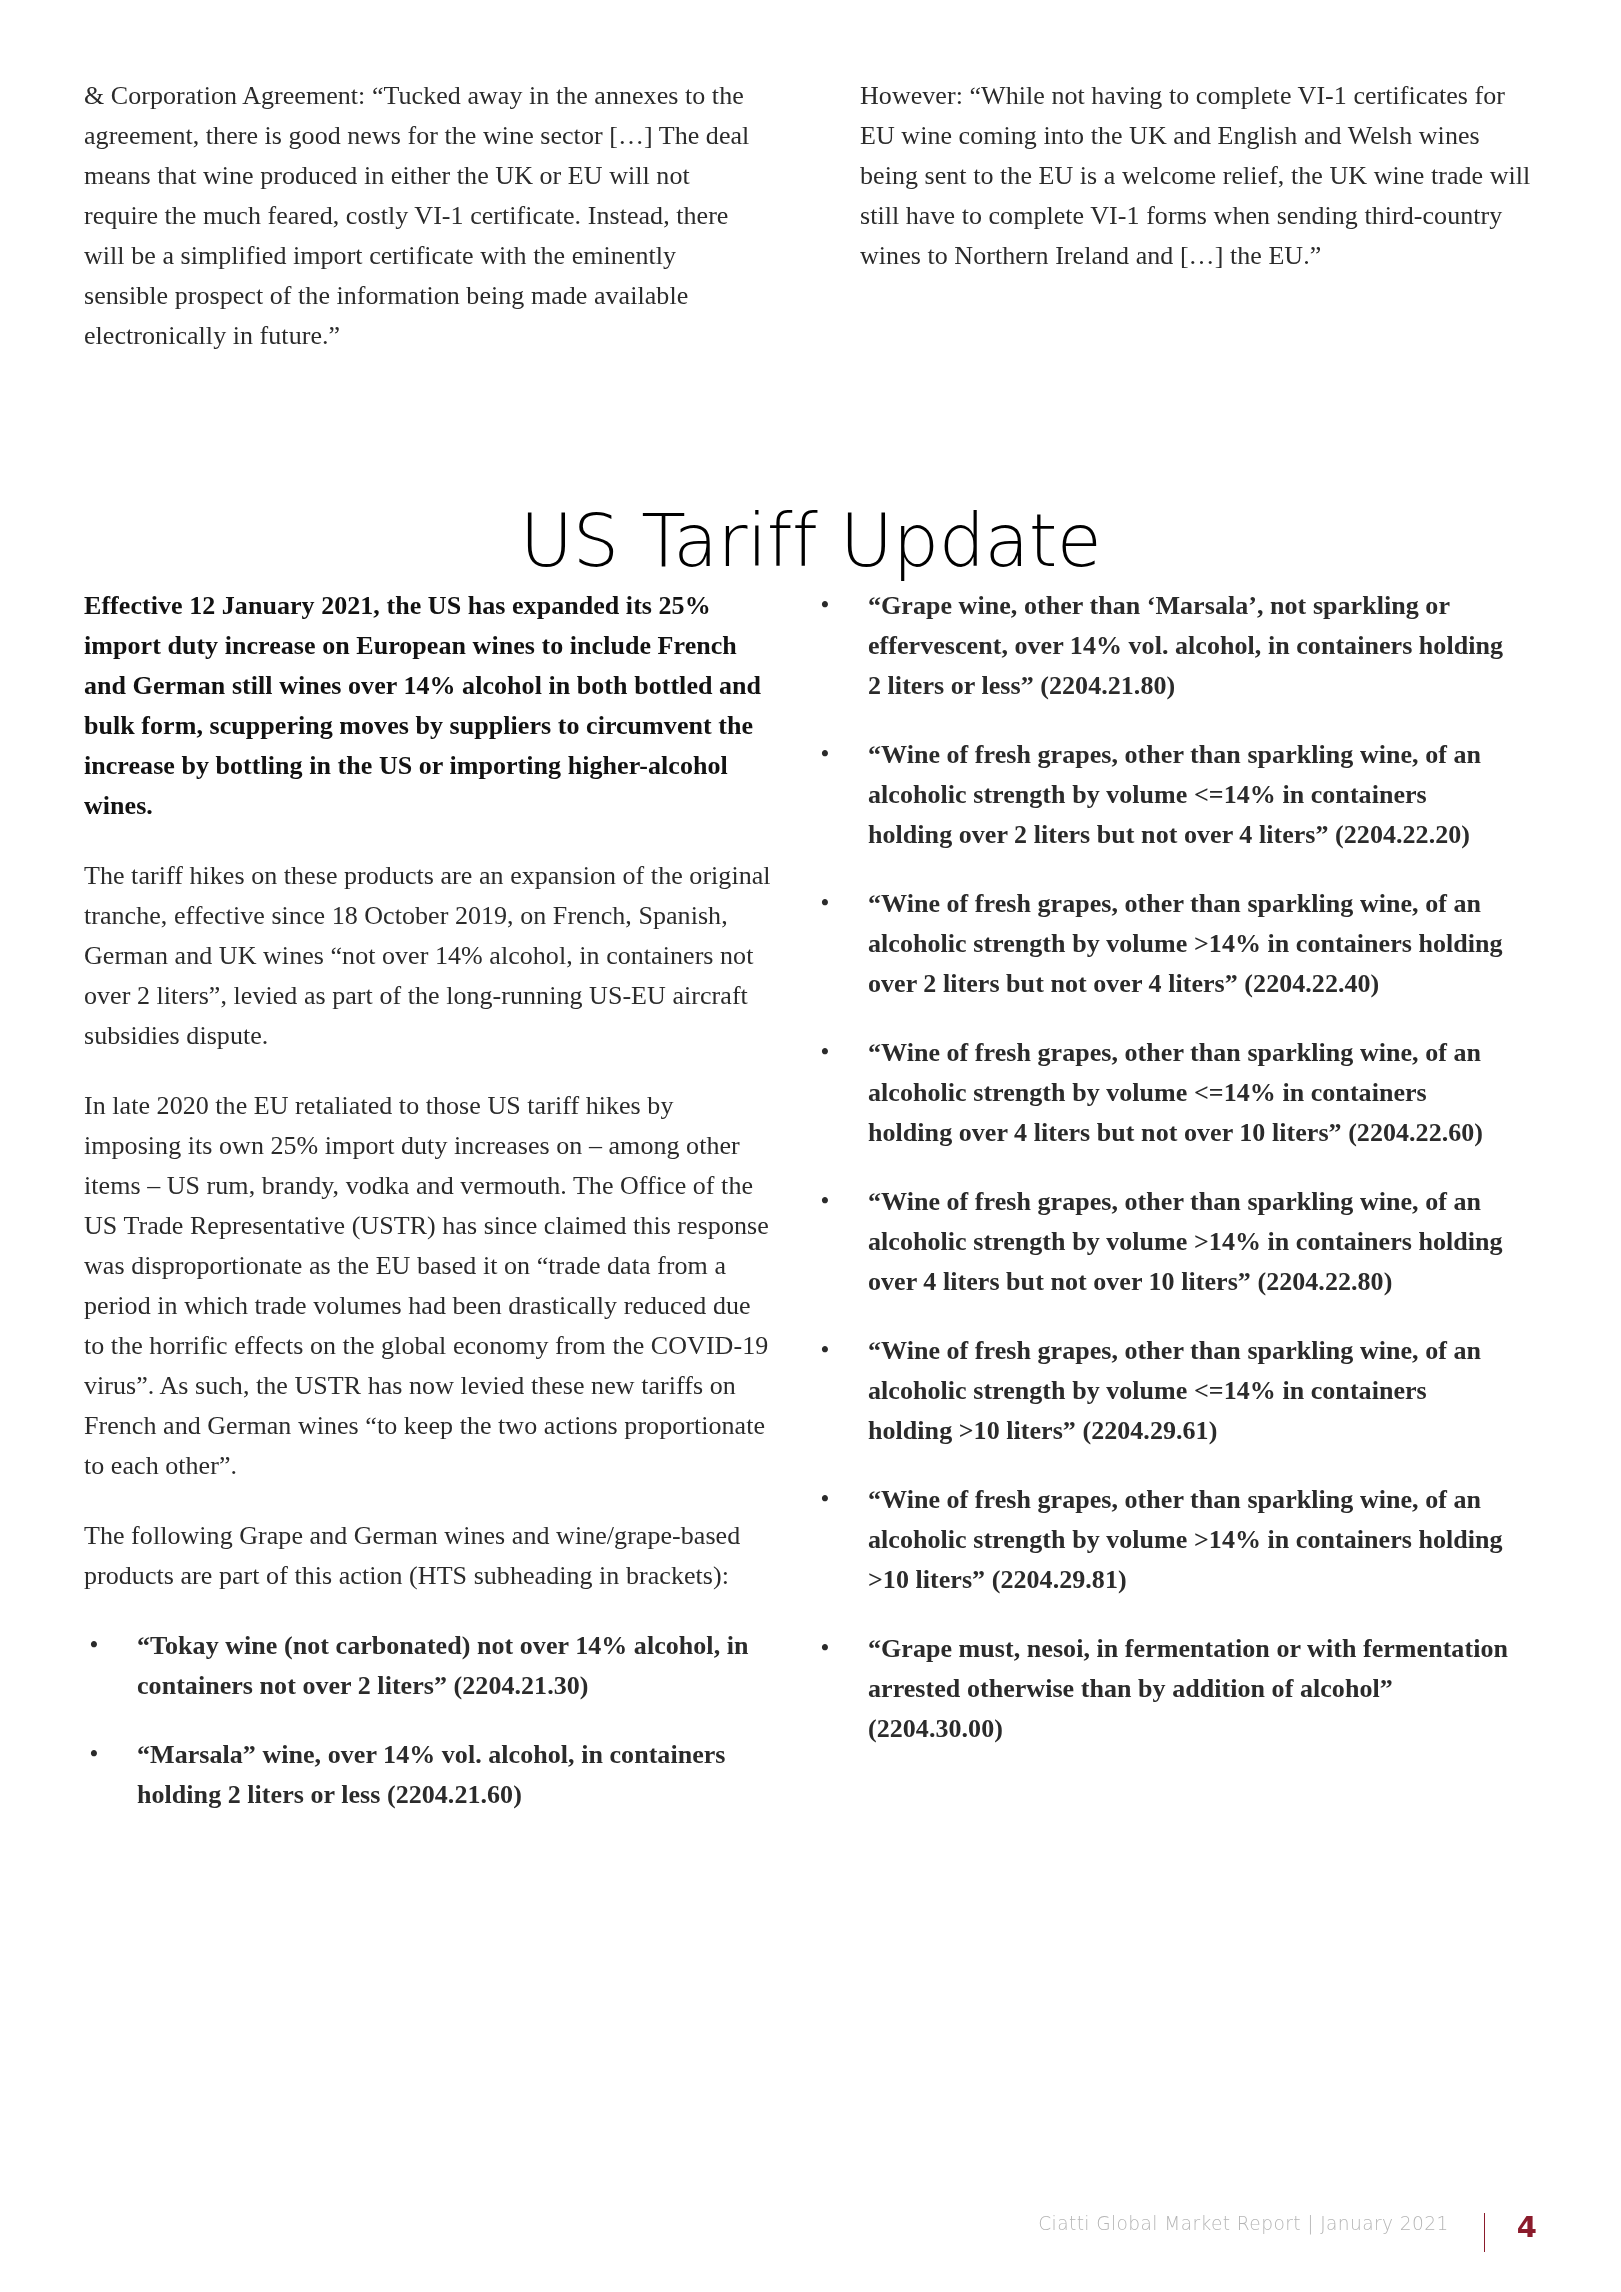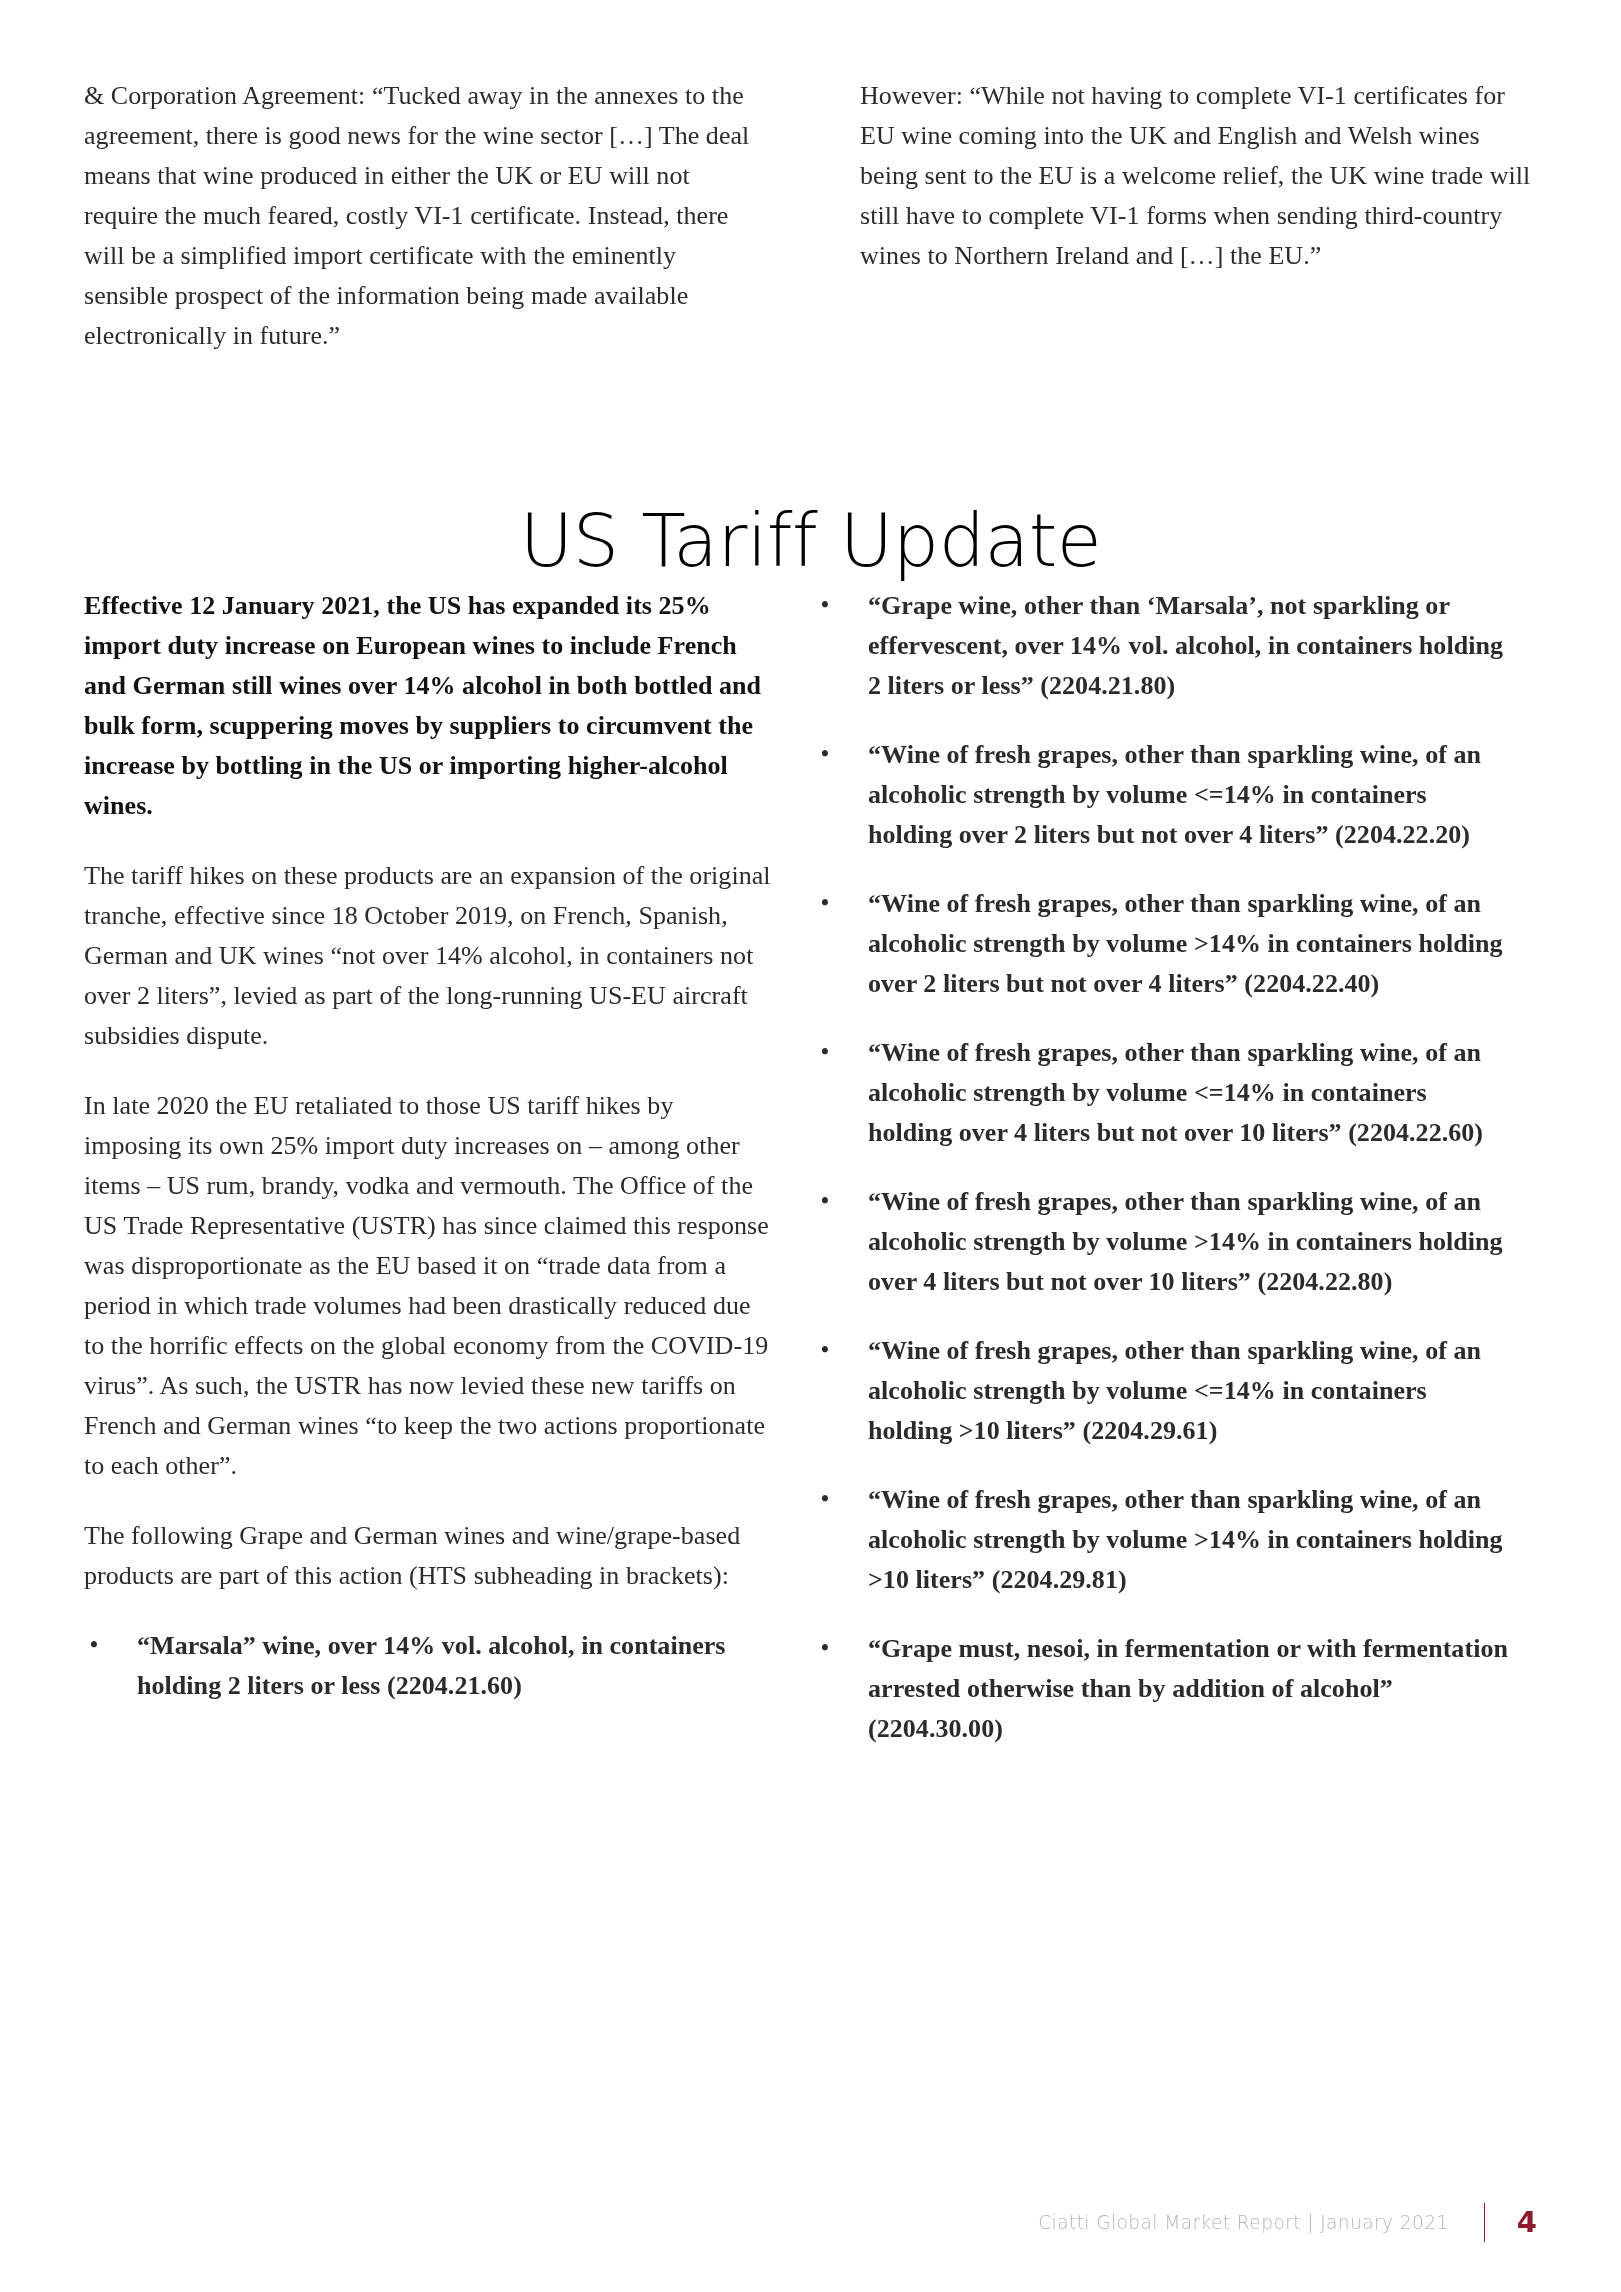--- a/index.html
+++ b/index.html
@@ -105,23 +105,22 @@
     top: -1px;
     font-size: 22.5px;
     color: #2b2b2b;
     line-height: 40px;
   }
 
   
   .footer {
     position: absolute;
     right: 84px;
-    bottom: 51px;
+    bottom: 41px;
     display: flex;
-    align-items: center;
     gap: 10px;
   }
   .footer-text {
     font-family: "DejaVu Sans", "Liberation Sans", sans-serif;
     font-weight: 300;
     font-size: 18.6px;
     color: #b5b5b5;
     letter-spacing: 0.4px;
     white-space: nowrap;
   }
@@ -156,20 +155,21 @@
   <h1 class="section-title">US Tariff Update</h1>
 
   <div class="main-cols">
 
     <div class="main-col">
       <p class="lede">Effective 12 January 2021, the US has expanded its 25% import duty increase on European wines to include French and German still wines over 14% alcohol in both bottled and bulk form, scuppering moves by suppliers to circumvent the increase by bottling in the US or importing higher-alcohol wines.</p>
       <p class="body-text">The tariff hikes on these products are an expansion of the original tranche, effective since 18 October 2019, on French, Spanish, German and UK wines “not over 14% alcohol, in containers not over 2 liters”, levied as part of the long-running US-EU aircraft subsidies dispute.</p>
       <p class="body-text">In late 2020 the EU retaliated to those US tariff hikes by imposing its own 25% import duty increases on – among other items – US rum, brandy, vodka and vermouth. The Office of the US Trade Representative (USTR) has since claimed this response was disproportionate as the EU based it on “trade data from a period in which trade volumes had been drastically reduced due to the horrific effects on the global economy from the COVID-19 virus”. As such, the USTR has now levied these new tariffs on French and German wines “to keep the two actions proportionate to each other”.</p>
       <p class="body-text">The following Grape and German wines and wine/grape-based products are part of this action (HTS subheading in brackets):</p>
       <ul class="bullets">
+        <li>“Tokay wine (not carbonated) not over 14% alcohol, in containers not over 2 liters” (2204.21.30)</li>
         <li>“Marsala” wine, over 14% vol. alcohol, in containers holding 2 liters or less (2204.21.60)</li>
       </ul>
     </div>
 
     <div class="main-col">
       <ul class="bullets">
         <li>“Grape wine, other than ‘Marsala’, not sparkling or effervescent, over 14% vol. alcohol, in containers holding 2 liters or less” (2204.21.80)</li>
         <li>“Wine of fresh grapes, other than sparkling wine, of an alcoholic strength by volume &lt;=14% in containers holding over 2 liters but not over 4 liters” (2204.22.20)</li>
         <li>“Wine of fresh grapes, other than sparkling wine, of an alcoholic strength by volume &gt;14% in containers holding over 2 liters but not over 4 liters” (2204.22.40)</li>
         <li>“Wine of fresh grapes, other than sparkling wine, of an alcoholic strength by volume &lt;=14% in containers holding over 4 liters but not over 10 liters” (2204.22.60)</li>

